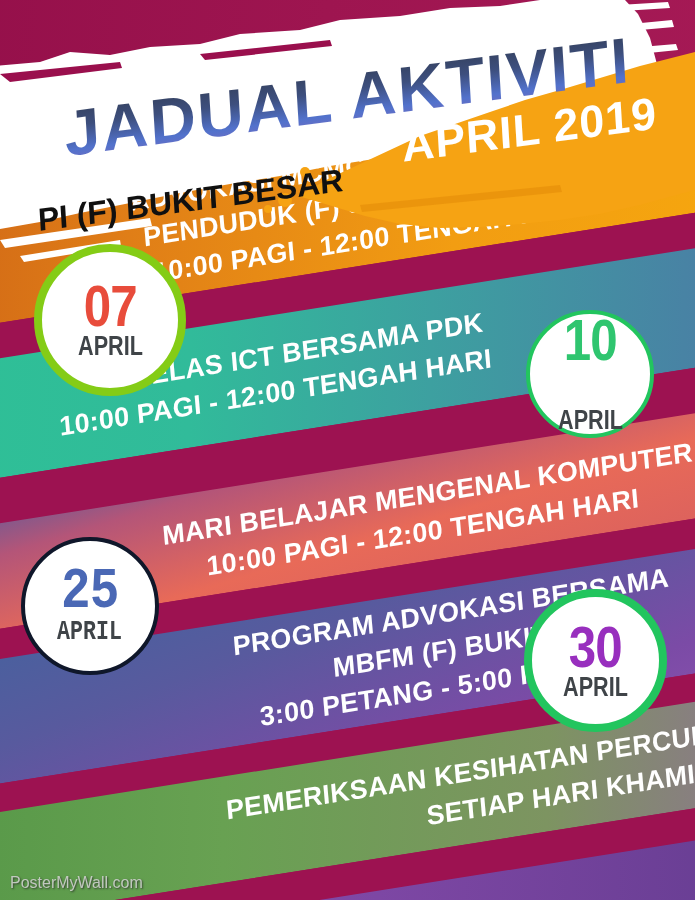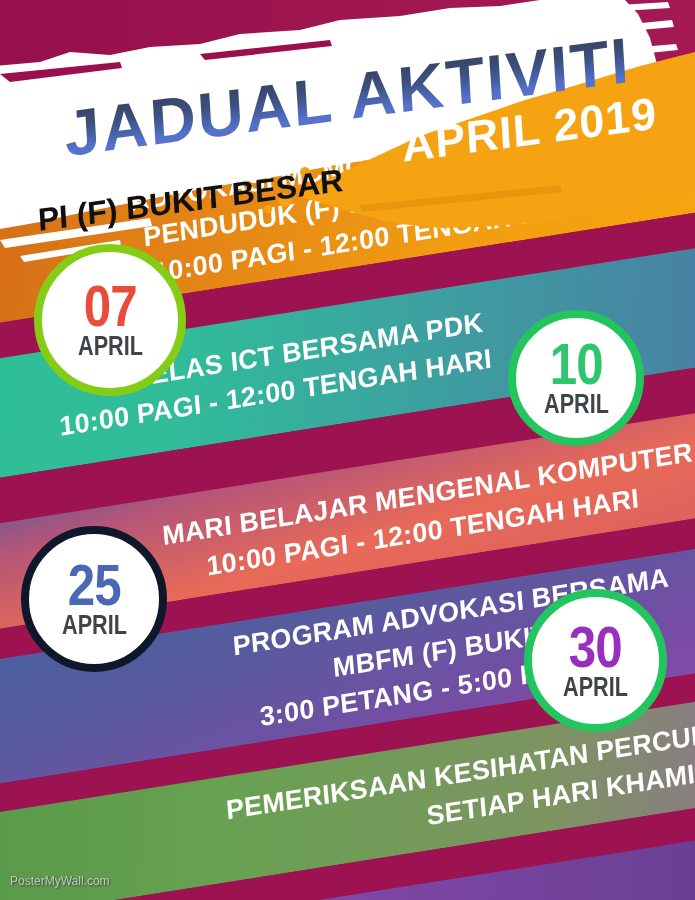--- a/index.html
+++ b/index.html
@@ -50,29 +50,29 @@
             font-size:32px;font-weight:bold;color:#101010;letter-spacing:0px;
             transform:rotate(-7.5deg) skewX(-4deg);white-space:nowrap;}
   .period{position:absolute;left:377px;top:104px;width:305px;z-index:4;text-align:center;
           font-size:45px;font-weight:bold;color:#ffffff;letter-spacing:1px;
           transform:rotate(-7.5deg) skewX(-4deg);white-space:nowrap;}
 
   
   .circle{position:absolute;z-index:5;background:#fff;border-radius:50%;
           display:flex;flex-direction:column;align-items:center;justify-content:center;}
   .c07{left:34px; top:244px;width:136px;height:136px;border:8px solid #84cc16;}
-  .c10{left:508px;top:310px;width:120px;height:120px;border:8px solid #22c55e;}
-  .c25{left:21px; top:526px;width:130px;height:130px;border:8px solid #0f172a;}
+  .c10{left:526px;top:310px;width:120px;height:120px;border:4px solid #22c55e;justify-content:space-between;}
+  .c25{left:21px; top:537px;width:130px;height:130px;border:4px solid #0f172a;font-family:Liberation Mono, monospace;}
   .c30{left:524px;top:589px;width:127px;height:127px;border:8px solid #22c55e;}
   .day{font-size:58px;line-height:52px;font-weight:bold;transform:scaleX(.85);letter-spacing:-1px;}
   .c07 .day{color:#e84c3b;} .c10 .day{color:#2fc56f;} .c25 .day{color:#4a68b5;} .c30 .day{color:#982fbe;}
   .month{font-size:27px;line-height:28px;font-weight:bold;color:#3f4448;transform:scaleX(.8);letter-spacing:0;}
 
   
-  .watermark{position:absolute;left:10px;top:874px;z-index:6;font-size:12px;
+  .watermark{position:absolute;left:10px;top:874px;z-index:6;font-size:16px;
              color:rgba(214,214,214,.85);text-shadow:1px 1px 2px rgba(40,40,40,.8);text-align:center;}
 </style>
 </head>
 <body>
 
 <div class="poster">
 
   <div class="stripes">
     <div class="stripe s-top"></div>
 

